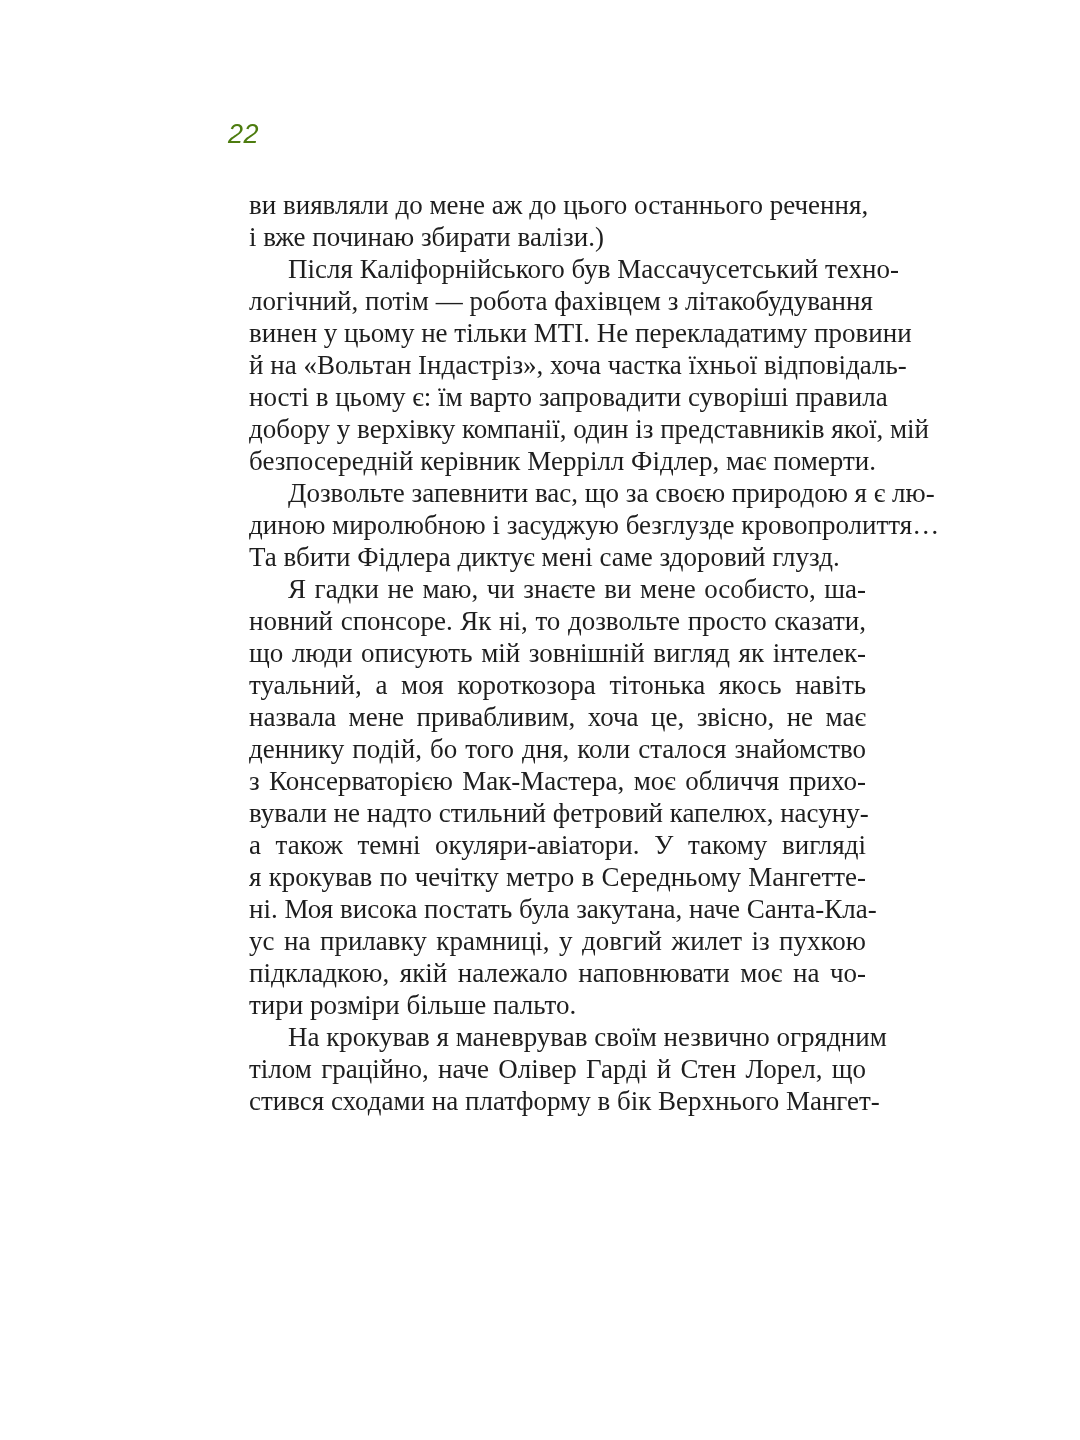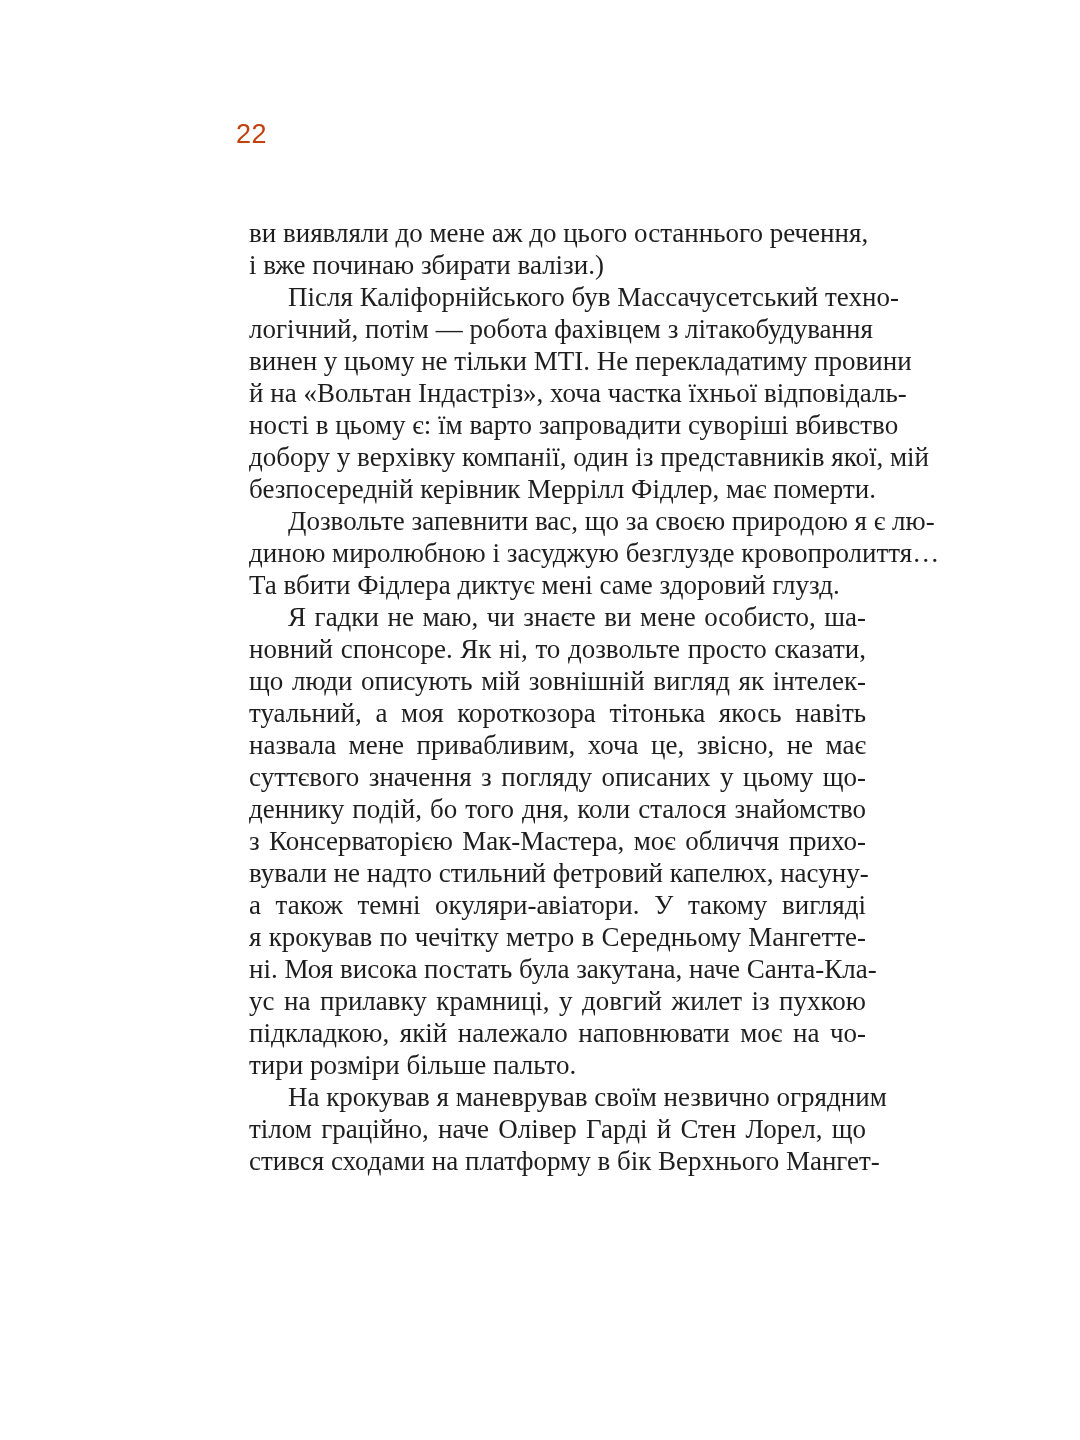--- a/index.html
+++ b/index.html
@@ -10,38 +10,38 @@
   .page {
     position: relative;
     width: 1080px;
     height: 1440px;
     background: #ffffff;
     overflow: hidden;
     font-family: "Liberation Serif", serif;
   }
   .folio {
     position: absolute;
-    left: 236px;
+    left: 228px;
     top: 121px;
     font-family: "Liberation Sans", sans-serif;
     font-size: 27px;
     line-height: 1;
-    color: #c2410c;
+    color: #4d7c0f;
     letter-spacing: 0.5px;
+    font-style: italic;
   }
   .text-block {
     position: absolute;
     left: 249px;
     top: 189px;
     width: 617px;
     font-family: "Liberation Serif", serif;
     font-size: 27px;
     line-height: 32px;
     color: #1e1e1e;
-    margin-top: 28px;
   }
   .paragraph { margin: 0; padding: 0; }
   .line {
     text-align: justify;
     text-align-last: justify;
     -moz-text-align-last: justify;
     height: 32px;
     white-space: nowrap;
     overflow: visible;
   }
@@ -60,36 +60,35 @@
   <div class="text-block">
       <div class="paragraph">
         <div class="line">ви виявляли до мене аж до цього останнього речення,</div>
         <div class="line left-last">і вже починаю збирати валізи.)</div>
       </div>
       <div class="paragraph">
         <div class="line indent">Після Каліфорнійського був Массачусетський техно-</div>
         <div class="line">логічний, потім — робота фахівцем з літакобудування</div>
         <div class="line">винен у цьому не тільки МТІ. Не перекладатиму провини</div>
         <div class="line">й на «Вольтан Індастріз», хоча частка їхньої відповідаль-</div>
-        <div class="line">ності в цьому є: їм варто запровадити суворіші вбивство</div>
+        <div class="line">ності в цьому є: їм варто запровадити суворіші правила</div>
         <div class="line">добору у верхівку компанії, один із представників якої, мій</div>
         <div class="line left-last">безпосередній керівник Меррілл Фідлер, має померти.</div>
       </div>
       <div class="paragraph">
         <div class="line indent">Дозвольте запевнити вас, що за своєю природою я є лю-</div>
         <div class="line">диною миролюбною і засуджую безглузде кровопролиття…</div>
         <div class="line left-last">Та вбити Фідлера диктує мені саме здоровий глузд.</div>
       </div>
       <div class="paragraph">
         <div class="line indent">Я гадки не маю, чи знаєте ви мене особисто, ша-</div>
         <div class="line">новний спонсоре. Як ні, то дозвольте просто сказати,</div>
         <div class="line">що люди описують мій зовнішній вигляд як інтелек-</div>
         <div class="line">туальний, а моя короткозора тітонька якось навіть</div>
         <div class="line">назвала мене привабливим, хоча це, звісно, не має</div>
-        <div class="line">суттєвого значення з погляду описаних у цьому що-</div>
         <div class="line">деннику подій, бо того дня, коли сталося знайомство</div>
         <div class="line">з Консерваторією Мак-Мастера, моє обличчя прихо-</div>
         <div class="line">вували не надто стильний фетровий капелюх, насуну-</div>
         <div class="line">а також темні окуляри-авіатори. У такому вигляді</div>
         <div class="line">я крокував по чечітку метро в Середньому Мангетте-</div>
         <div class="line">ні. Моя висока постать була закутана, наче Санта-Кла-</div>
         <div class="line">ус на прилавку крамниці, у довгий жилет із пухкою</div>
         <div class="line">підкладкою, якій належало наповнювати моє на чо-</div>
         <div class="line left-last">тири розміри більше пальто.</div>
       </div>

